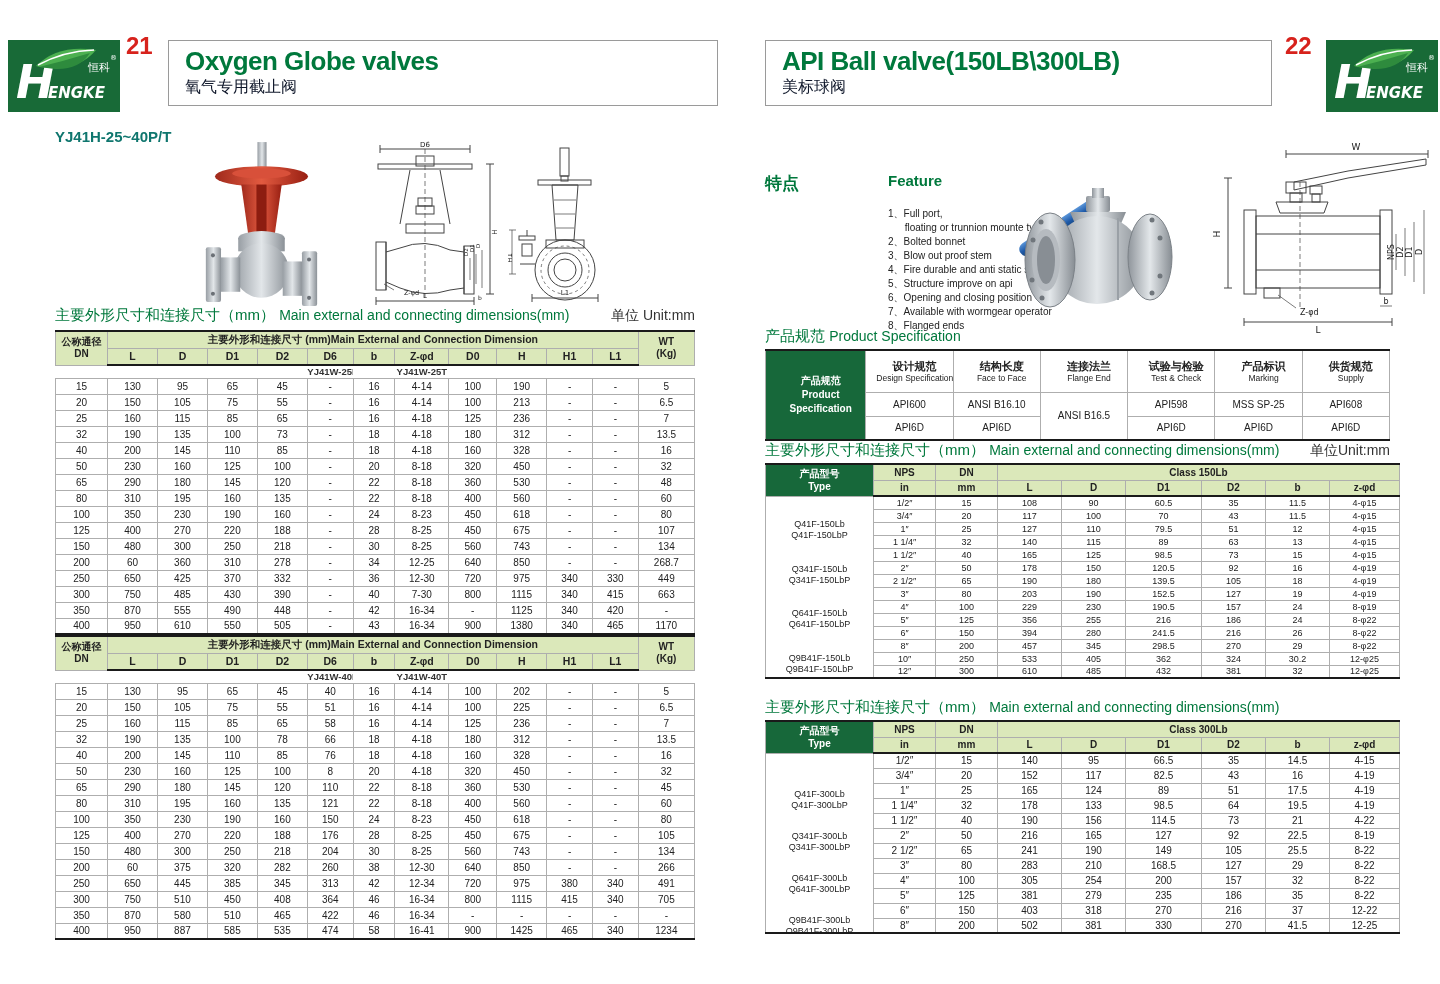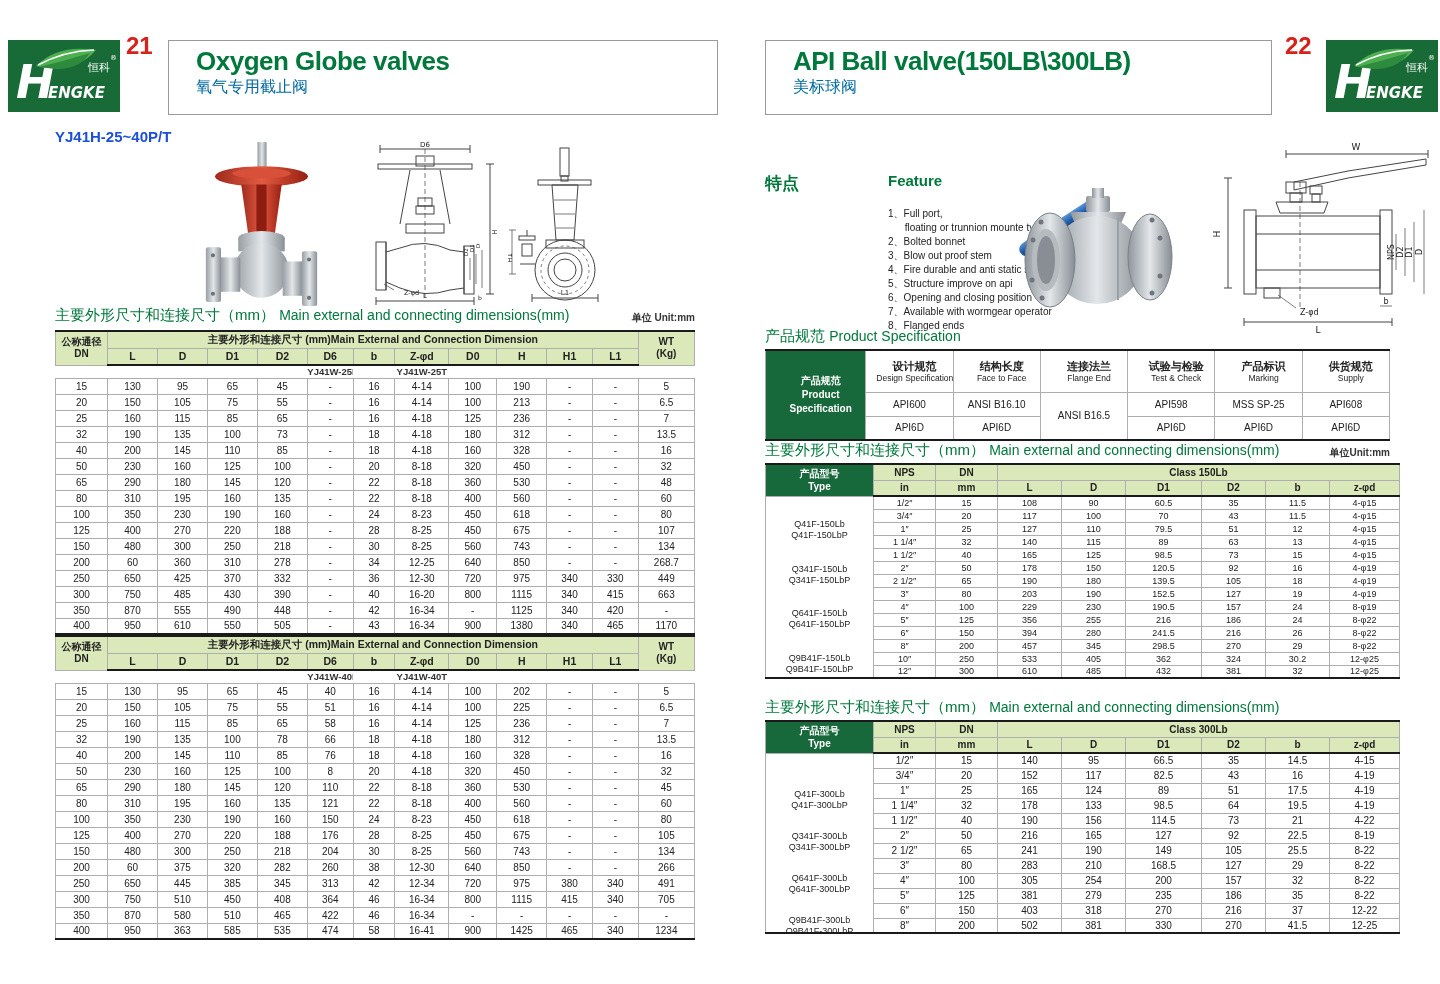--- a/index.html
+++ b/index.html
@@ -3,30 +3,30 @@
 <meta charset="utf-8">
 <style>
   *{margin:0;padding:0;box-sizing:border-box;}
   html,body{width:1440px;height:984px;background:#fff;font-family:"Liberation Sans",sans-serif;color:#222;overflow:hidden;}
   .abs{position:absolute;}
   .pre{white-space:pre-line;}
 
   
   .logo{position:absolute;width:112px;height:72px;background:#186a37;}
   .pagenum{position:absolute;color:#d7221c;font-size:24px;font-weight:bold;}
-  .titlebox{position:absolute;height:75px;border:1px solid #9a9a9a;padding:5px 0 0 27px;background:#fff;}
+  .titlebox{position:absolute;height:66px;border:1px solid #9a9a9a;padding:5px 0 0 16px;background:#fff;}
   .title-en{color:#00783c;font-size:26px;font-weight:bold;letter-spacing:-0.5px;line-height:30px;}
-  .title-cn{color:#0369a1;font-size:16px;line-height:22px;}
-
-  .model-label{position:absolute;left:55px;top:128px;color:#1d4ed8;font-size:15px;font-weight:bold;}
+  .title-cn{color:#0f172a;font-size:16px;line-height:22px;}
+
+  .model-label{position:absolute;left:55px;top:128px;color:#0f766e;font-size:15px;font-weight:bold;}
 
   .sec-title{position:absolute;display:flex;justify-content:space-between;align-items:flex-end;}
   .sec-title .t{color:#00783c;font-size:15px;font-weight:normal;}
   .sec-title .t .en{font-size:14px;}
-  .sec-title .unit{color:#333;font-size:10px;font-weight:bold;}
+  .sec-title .unit{color:#333;font-size:14px;font-weight:normal;}
 
   table{border-collapse:collapse;table-layout:fixed;width:100%;}
   td,th{border:1px solid #aeaeae;text-align:center;vertical-align:middle;overflow:hidden;white-space:nowrap;padding:0;}
   thead th{background:#dbe8ba;font-weight:bold;}
 
   
   .tleft{border-top:2px solid #1a1a1a;border-bottom:2px solid #1a1a1a;}
   .tleft th{font-size:10.5px;height:17px;}
   .tleft td{font-size:10px;height:16px;}
   .tleft thead tr.colrow th{border-bottom:2px solid #1a1a1a;}
@@ -467,21 +467,21 @@
           <td>449</td>
         </tr>
         <tr>
           <td>300</td>
           <td>750</td>
           <td>485</td>
           <td>430</td>
           <td>390</td>
           <td>-</td>
           <td>40</td>
-          <td>16-20</td>
+          <td>7-30</td>
           <td>800</td>
           <td>1115</td>
           <td>340</td>
           <td>415</td>
           <td>663</td>
         </tr>
         <tr>
           <td>350</td>
           <td>870</td>
           <td>555</td>
@@ -790,21 +790,21 @@
           <td>16-34</td>
           <td>-</td>
           <td>-</td>
           <td>-</td>
           <td>-</td>
           <td>-</td>
         </tr>
         <tr>
           <td>400</td>
           <td>950</td>
-          <td>363</td>
+          <td>887</td>
           <td>585</td>
           <td>535</td>
           <td>474</td>
           <td>58</td>
           <td>16-41</td>
           <td>900</td>
           <td>1425</td>
           <td>465</td>
           <td>340</td>
           <td>1234</td>

